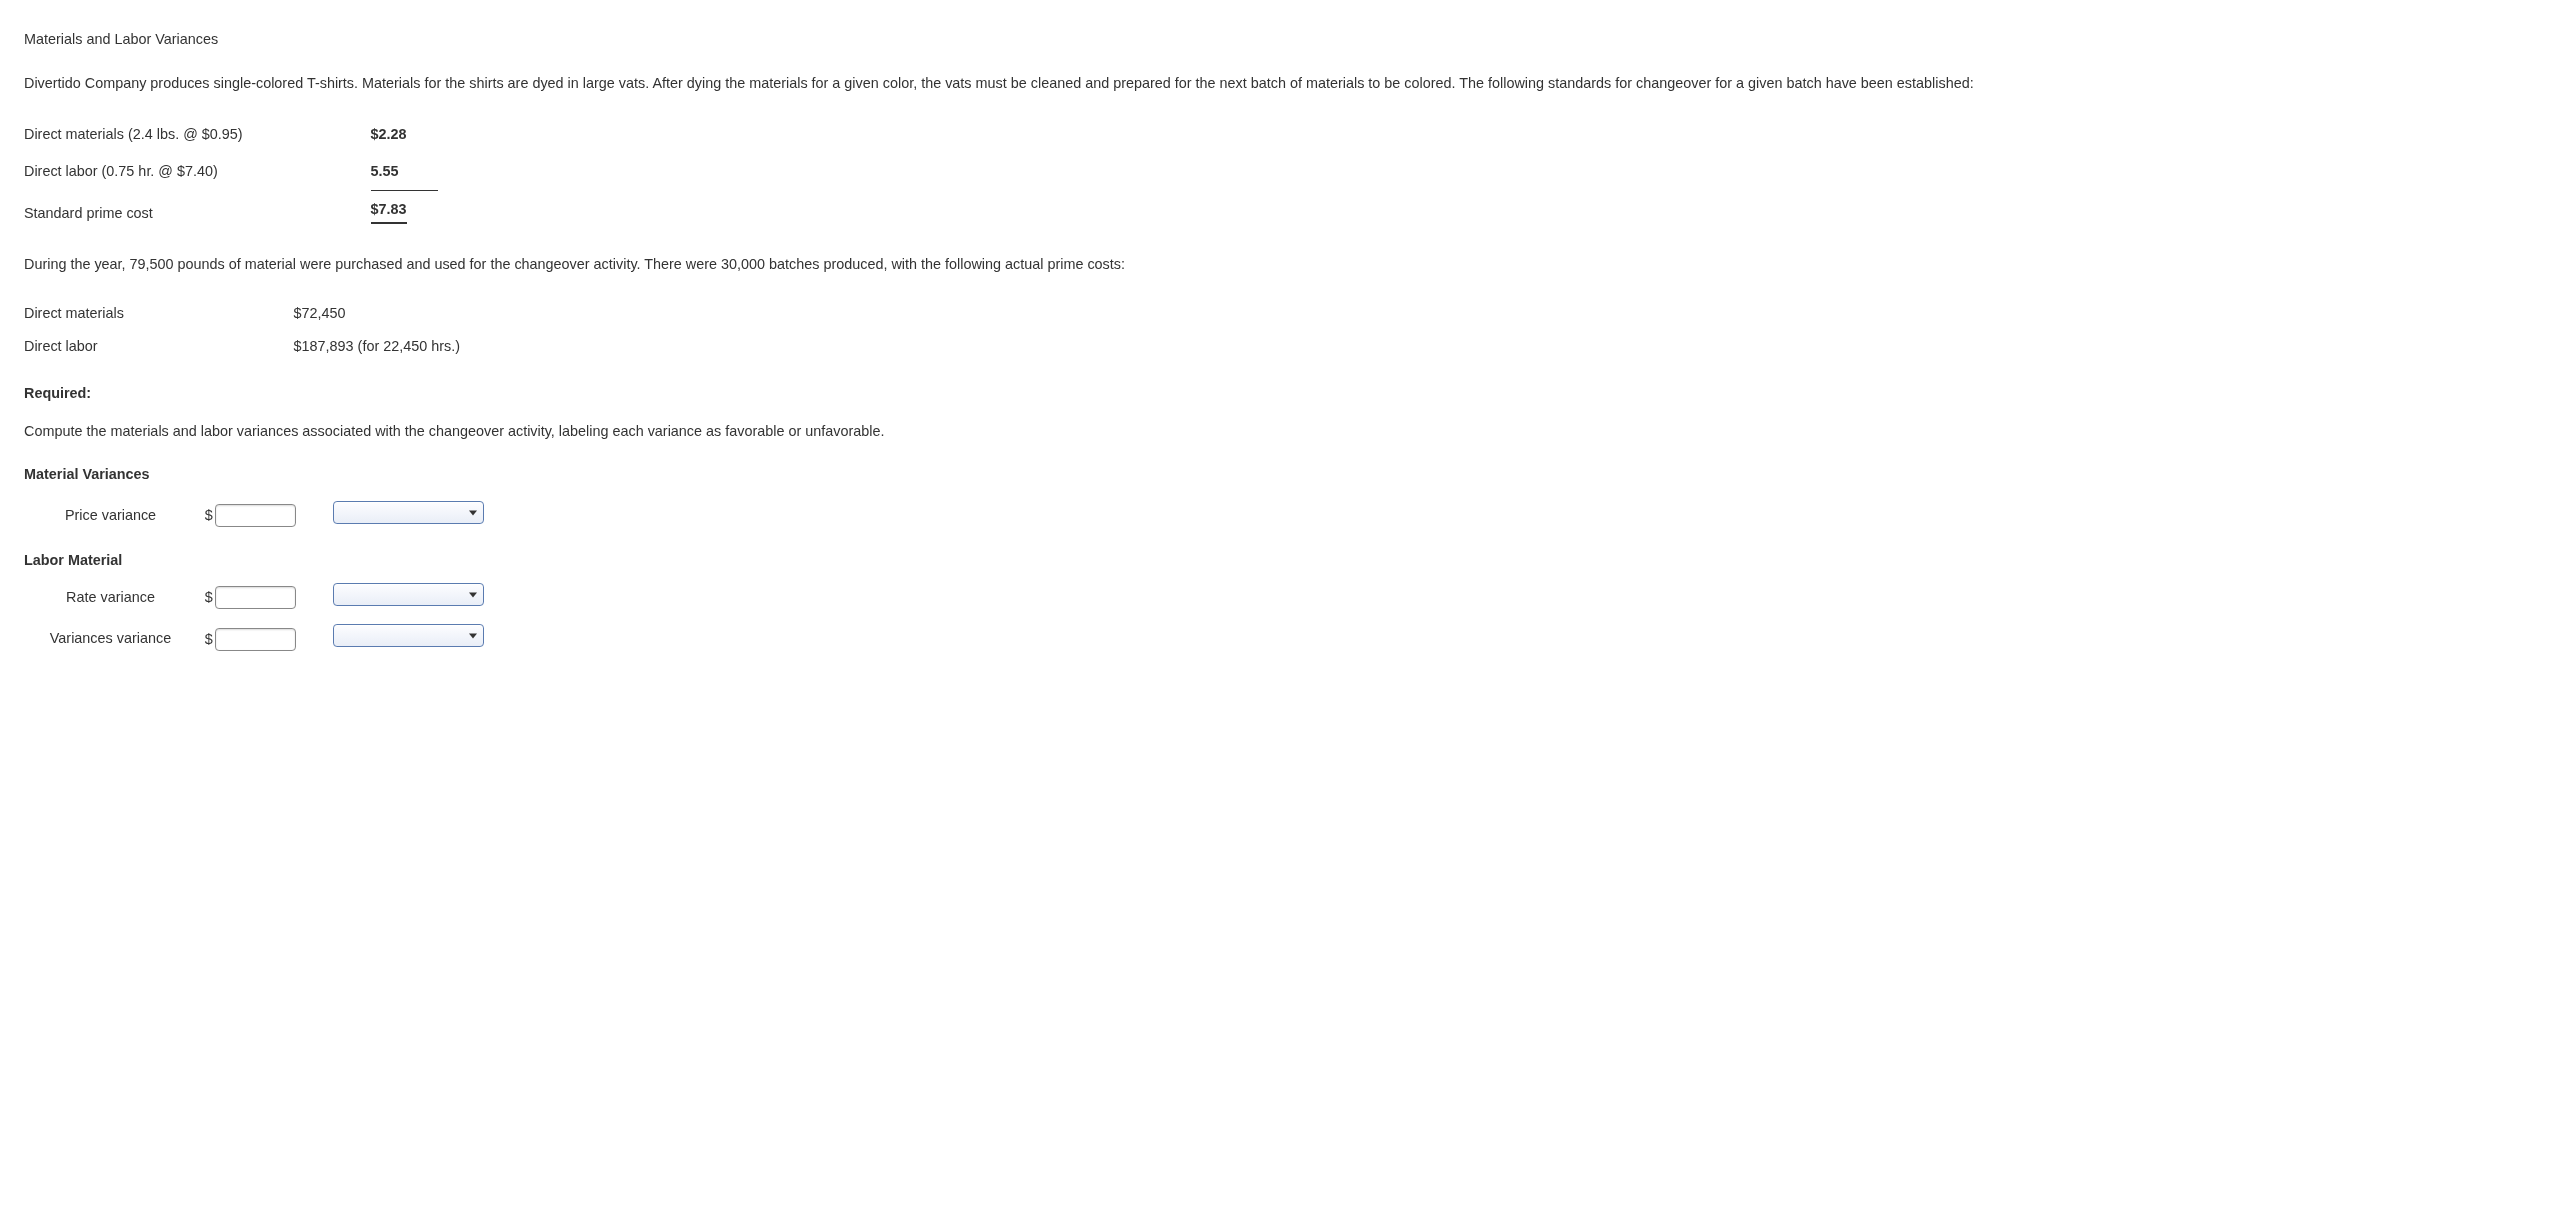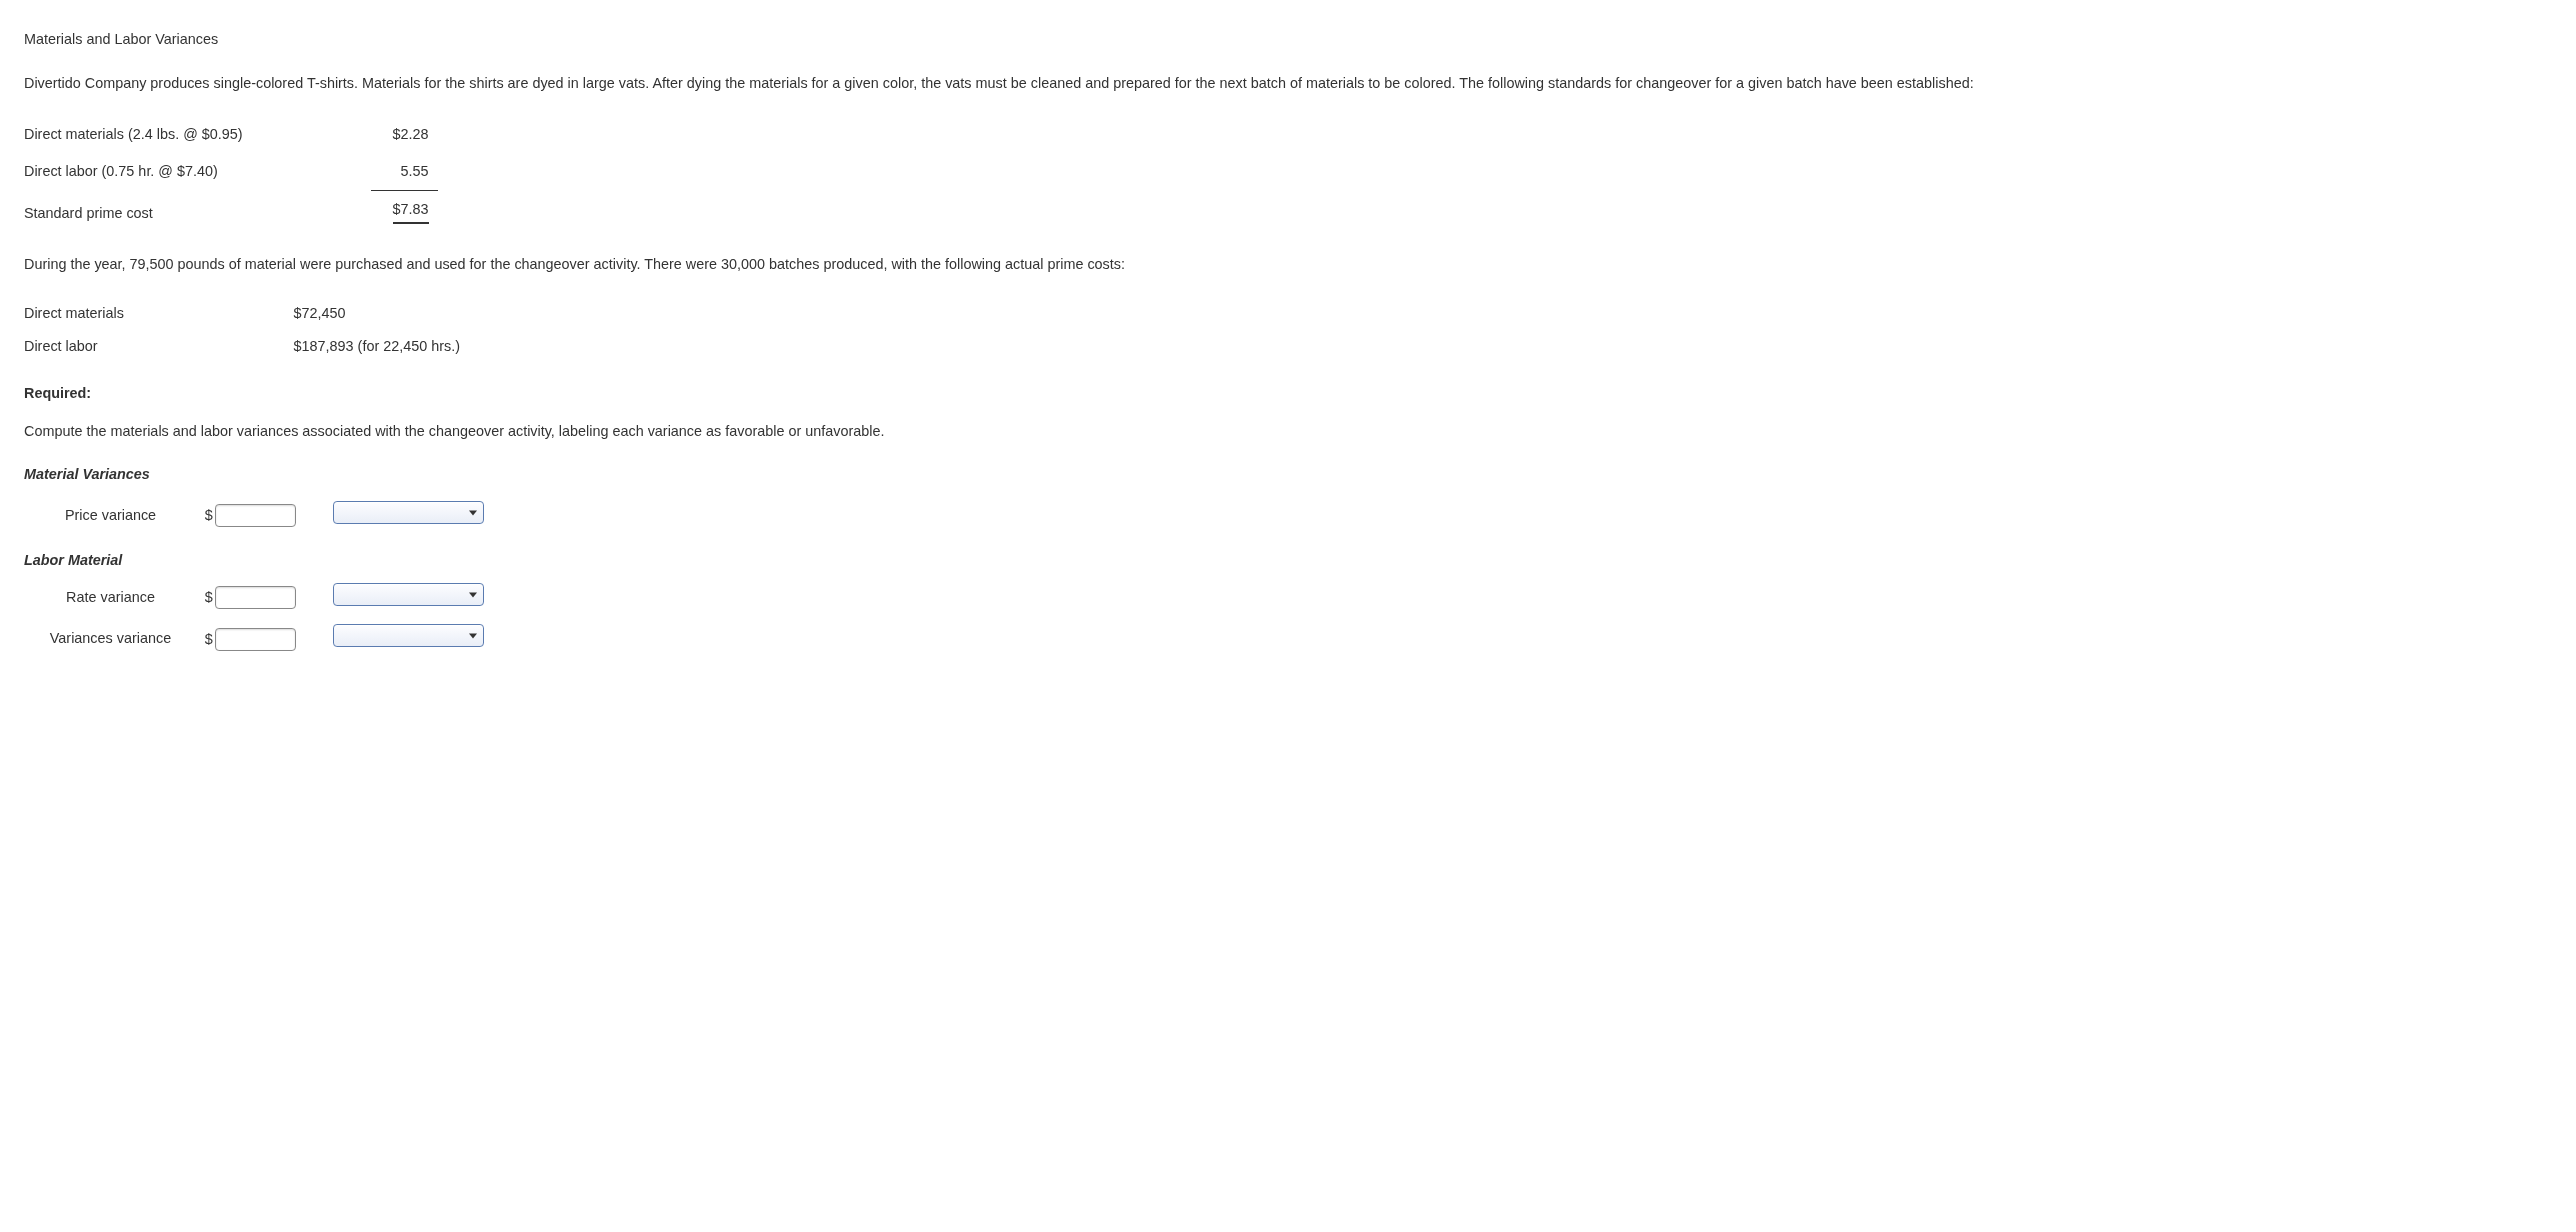--- a/index.html
+++ b/index.html
@@ -22,22 +22,23 @@
     margin-bottom: 19px;
   }
   .standards-table td {
     padding: 7.7px 9.6px 7.7px 0;
     vertical-align: bottom;
   }
   .standards-table .label-cell {
     width: 337px;
   }
   .standards-table .value-cell {
-    text-align: right;
+    text-align: left;
     min-width: 58px;
+    font-weight: bold;
   }
   .underline-single {
     border-top: 1px solid #333;
   }
   .double-under {
     border-bottom: 2.9px double #333;
     padding-bottom: 1.9px;
     display: inline-block;
   }
   .actual-table {
@@ -50,21 +51,20 @@
   .actual-table .label-cell {
     width: 260px;
   }
   .bold {
     font-weight: bold;
   }
   .section-header {
     font-weight: bold;
     margin-top: 17.3px;
     margin-bottom: 9.6px;
-    font-style: italic;
   }
   .variance-table {
     border-collapse: collapse;
   }
   .variance-table td {
     padding: 5.8px 7.7px 5.8px 0;
     vertical-align: middle;
   }
   .variance-table .vlabel {
     width: 173px;

